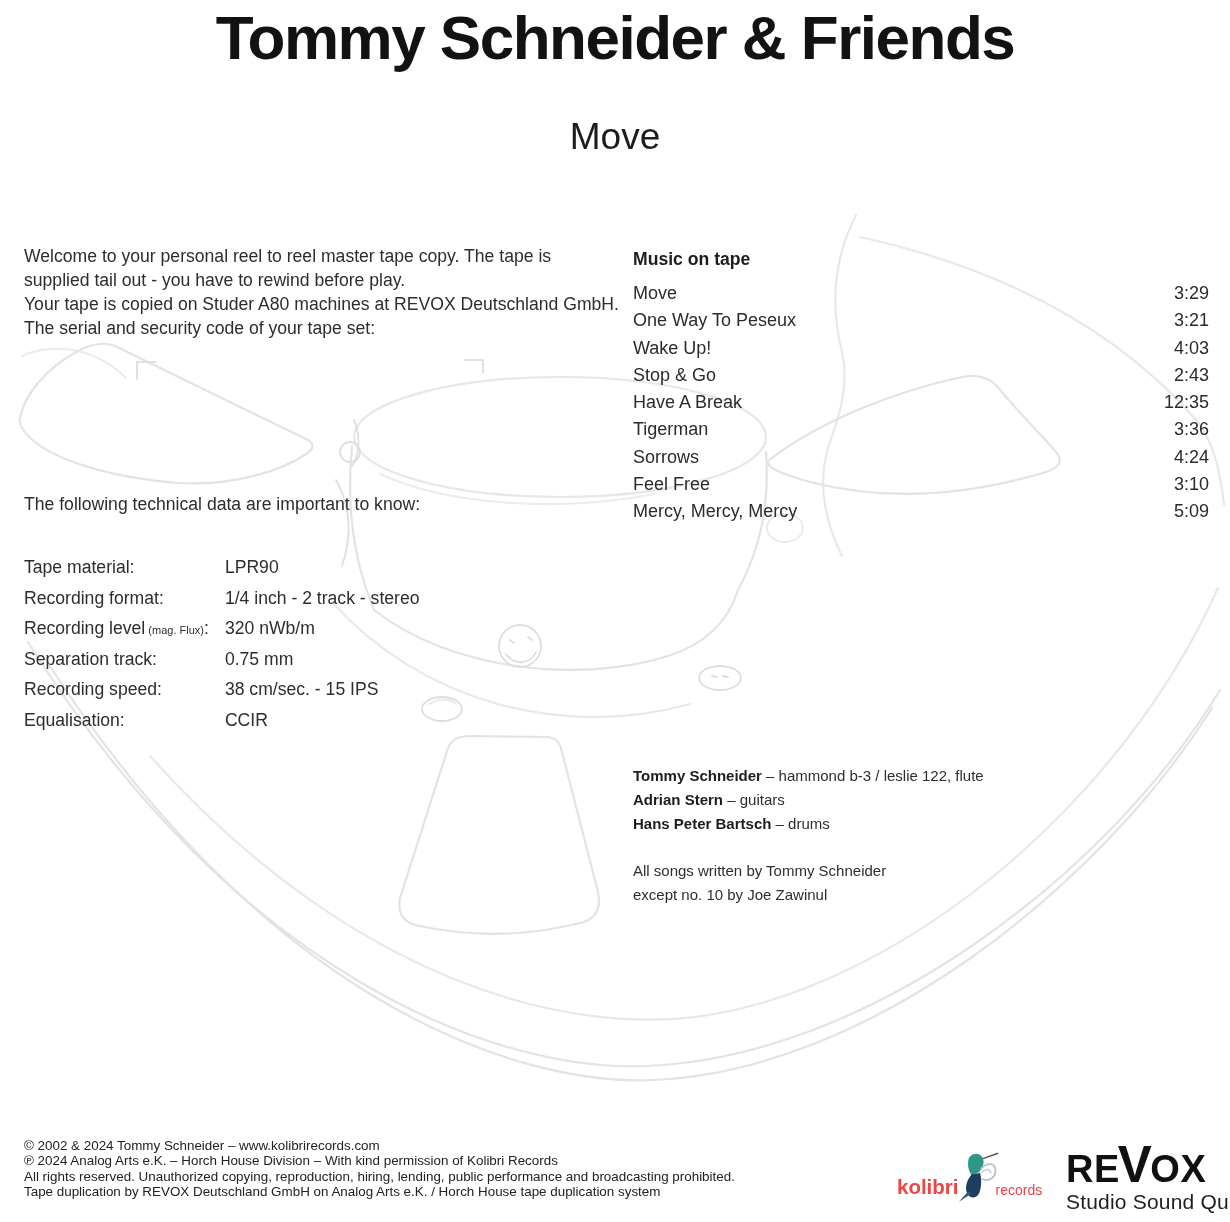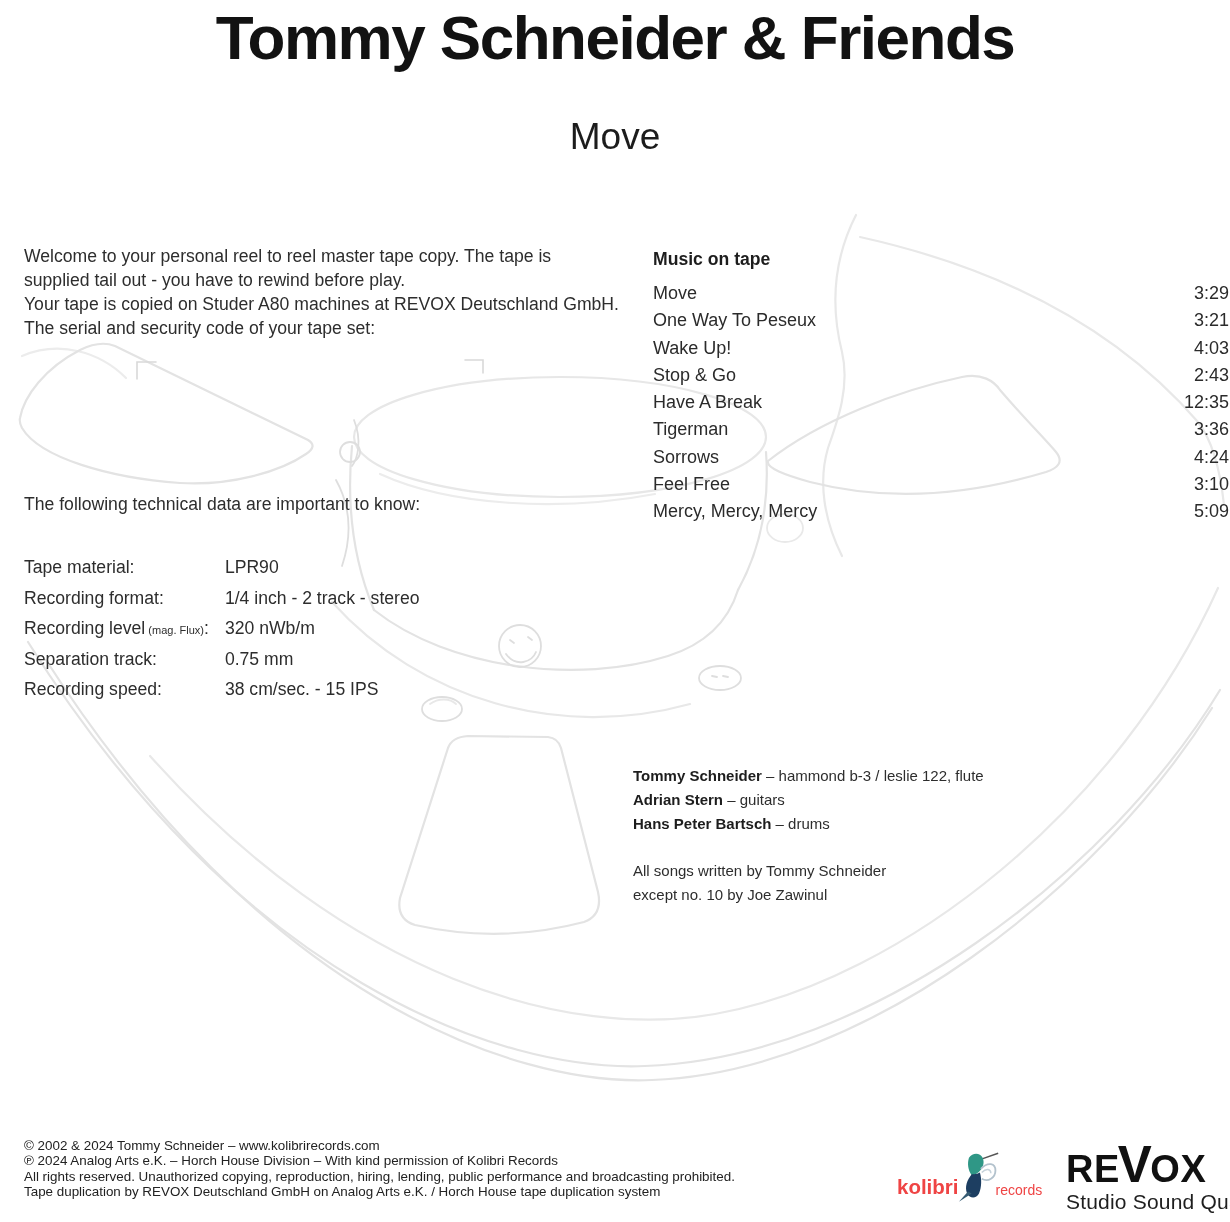--- a/index.html
+++ b/index.html
@@ -20,21 +20,21 @@
 
   .intro{position:absolute;left:24px;top:244px;font-size:17.6px;line-height:24px;color:#2d2d2d;}
   .intro-line{white-space:nowrap;}
 
   .tech-heading{position:absolute;left:24px;top:494px;font-size:17.6px;color:#2d2d2d;white-space:nowrap;}
   .tech-table{position:absolute;left:24px;top:552px;font-size:17.6px;color:#2d2d2d;}
   .tech-row{height:30.6px;line-height:30.6px;white-space:nowrap;}
   .tech-label-wrap{display:inline-block;width:196px;}
   .tech-note{font-size:11px;}
 
-  .tracklist{position:absolute;left:633px;top:246px;width:576px;margin-left:20px;}
+  .tracklist{position:absolute;left:633px;top:246px;width:576px;}
   .tracklist-heading{font-weight:700;font-size:17.6px;color:#1d1d1d;line-height:27px;margin-bottom:7px;}
   .track-row{display:flex;justify-content:space-between;font-size:18px;line-height:27.3px;color:#2b2b2b;}
 
   .credits{position:absolute;left:633px;top:764px;font-size:15px;line-height:24px;color:#2d2d2d;}
   .musician-name{font-weight:700;color:#1d1d1d;}
   .songwriting{margin-top:23px;}
 
   .footer{position:absolute;left:24px;top:1138px;font-size:13.4px;line-height:15.4px;color:#222222;}
   .legal-line{white-space:nowrap;}
 
@@ -125,20 +125,24 @@
       <div class="tech-row">
         <span class="tech-label-wrap"><span>Separation track:</span><span class="tech-note"></span><span></span></span>
         <span class="tech-value">0.75 mm</span>
       </div>
 
       <div class="tech-row">
         <span class="tech-label-wrap"><span>Recording speed:</span><span class="tech-note"></span><span></span></span>
         <span class="tech-value">38 cm/sec. - 15 IPS</span>
       </div>
 
+      <div class="tech-row">
+        <span class="tech-label-wrap"><span>Equalisation:</span><span class="tech-note"></span><span></span></span>
+        <span class="tech-value">CCIR</span>
+      </div>
     </div>
 
   <div class="tracklist">
     <div class="tracklist-heading">Music on tape</div>
     <div>
 
         <div class="track-row">
           <span>Move</span>
           <span>3:29</span>
         </div>

